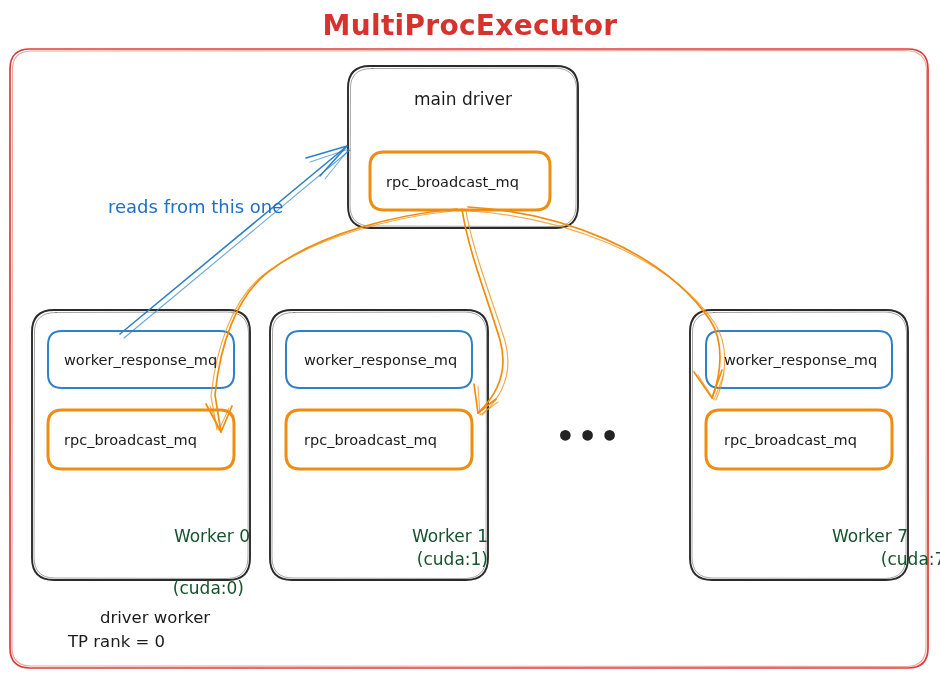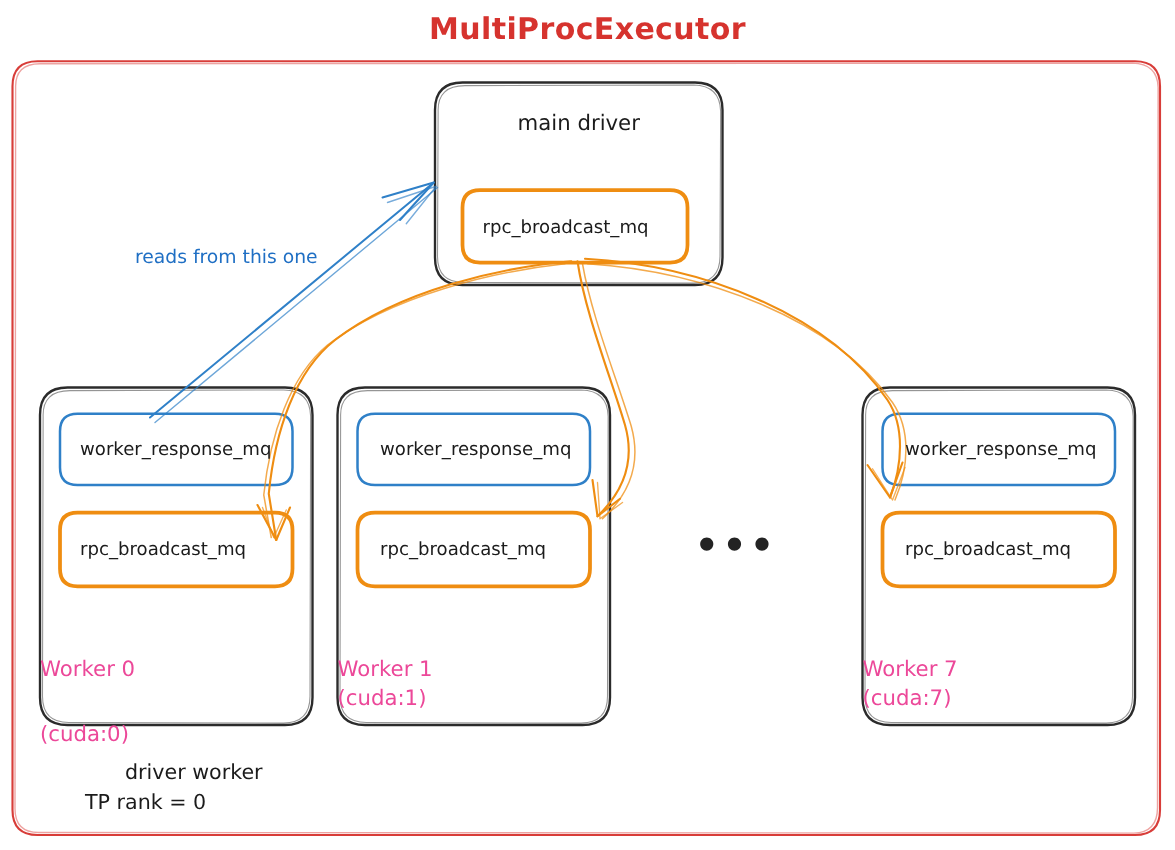--- a/index.html
+++ b/index.html
@@ -36,21 +36,21 @@
     position: absolute;
     white-space: pre;
     line-height: 1.25;
   }
 
   .title {
     left: 0;
     top: 8px;
     width: 940px;
     text-align: center;
-    font-size: 24px;
+    font-size: 28px;
     font-weight: bold;
     letter-spacing: 0.3px;
     font-family: "DejaVu Sans", sans-serif;
     color: #d6332e;
   }
 
   .proc-title {
     font-size: 17px;
     color: #1b1b1b;
     text-align: center;
@@ -58,27 +58,27 @@
   }
 
   .mq-label {
     font-size: 14.5px;
     color: #1b1b1b;
     font-family: "DejaVu Sans", sans-serif;
   }
 
   .worker-caption {
     font-size: 17px;
-    color: #ec4899;
-    text-align: left;
+    color: #14532d;
+    text-align: right;
     font-family: "DejaVu Sans", sans-serif;
   }
 
   .note-blue {
-    font-size: 15px;
+    font-size: 18px;
     color: #1f6fc4;
     font-family: "DejaVu Sans", sans-serif;
   }
 
   .note-black {
     font-size: 16.5px;
     color: #1b1b1b;
     font-family: "DejaVu Sans", sans-serif;
   }
 

